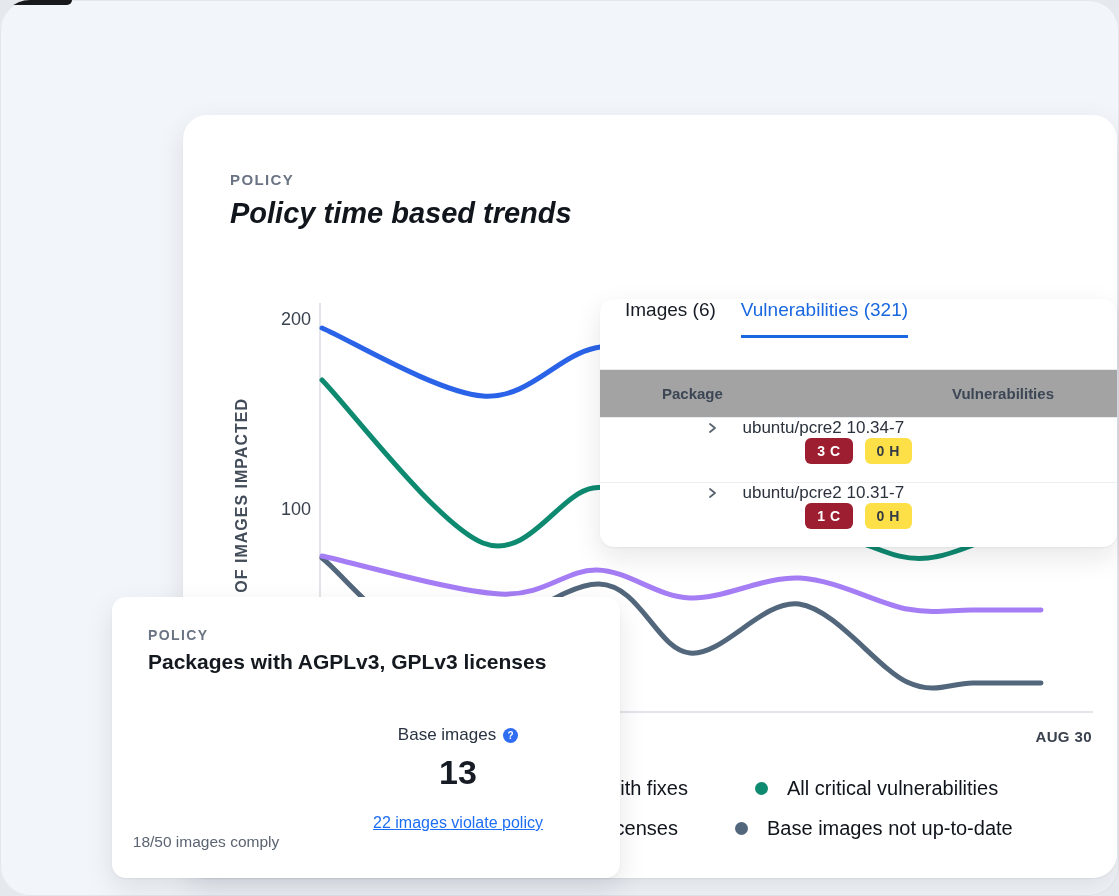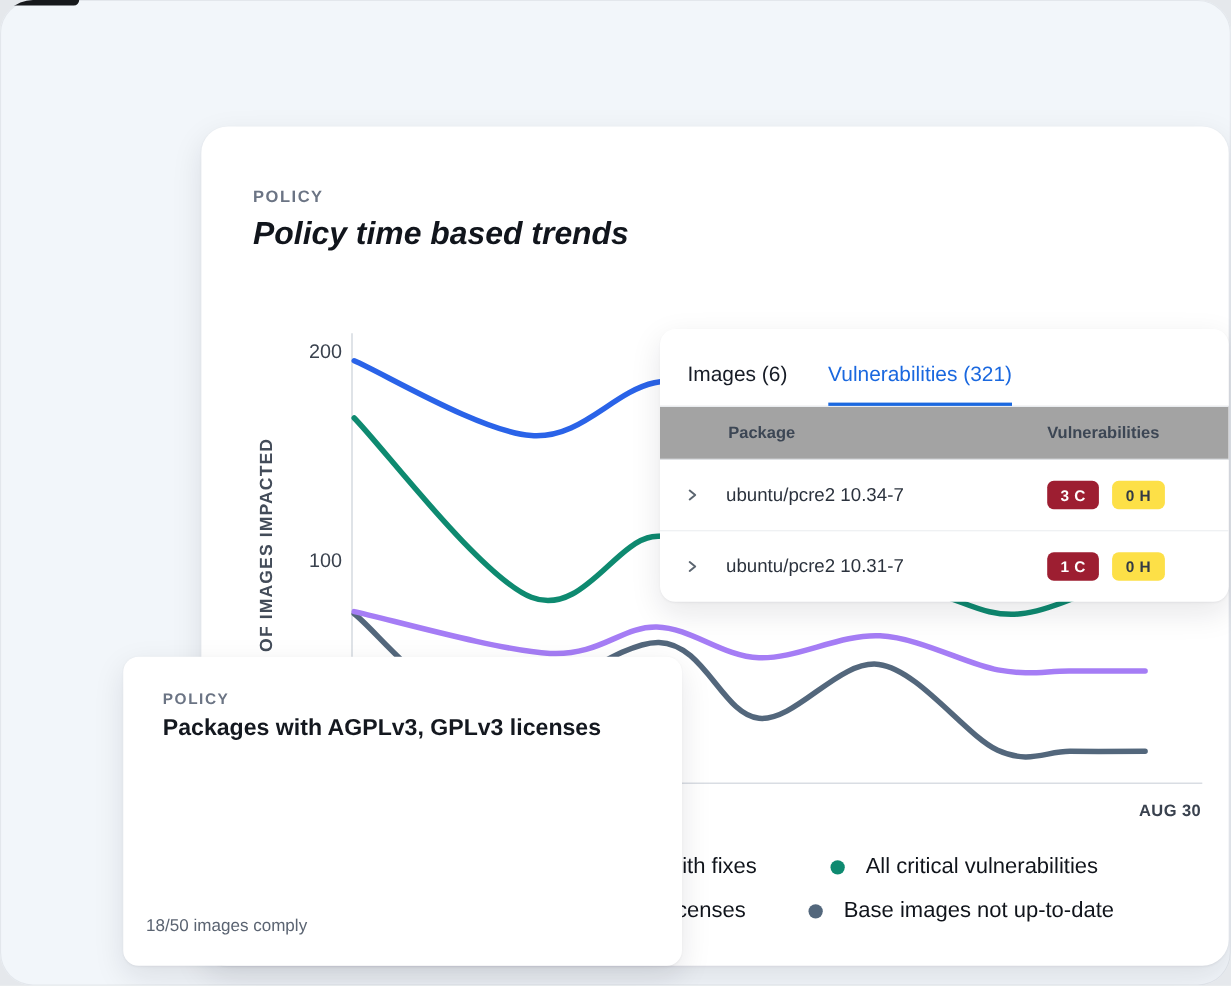--- a/index.html
+++ b/index.html
@@ -20,26 +20,26 @@
   .chart-svg .ylab{font-size:16px;font-weight:bold;fill:#434c59;letter-spacing:1px;}
   .chart-svg .xtick{font-size:15px;font-weight:bold;fill:#39414e;letter-spacing:.4px;}
   .chart-svg path.series{fill:none;stroke-width:5;stroke-linecap:round;stroke-linejoin:round;}
   .chart-svg line.axis{stroke:#d9dde3;stroke-width:1.5;}
 
   .legend-item{position:absolute;display:flex;align-items:center;white-space:nowrap;}
   .legend-dot{width:13px;height:13px;border-radius:50%;margin-right:19px;flex:none;}
   .legend-label{font-size:20px;color:#10141b;}
 
   
-  .tabs{display:flex;align-items:flex-end;padding:0 25px;height:70px;box-sizing:border-box;gap:12px;}
+  .tabs{display:flex;align-items:flex-start;padding:0 25px;height:70px;box-sizing:border-box;}
   .tab{font-size:19px;color:#171c26;padding:0 0 14px 0;margin-right:25px;border-bottom:3px solid transparent;cursor:pointer;}
   .tab.active{color:#1a68df;border-bottom-color:#1a68df;}
   .thead{display:flex;align-items:center;height:47px;background:#a3a3a3;border-top:1px solid #e9ecef;border-bottom:1px solid #e9ecef;font-size:15px;font-weight:bold;color:#3c4654;}
   .th-package{width:352px;padding-left:62px;box-sizing:border-box;}
-  .trow{display:flex;align-items:center;height:64px;border-bottom:1px solid #eceef1;}
+  .trow{display:flex;align-items:center;height:64px;border-bottom:1px solid #eceef1;flex-direction:column;}
   .trow:last-child{border-bottom:none;}
   .cell-package{width:352px;display:flex;align-items:center;box-sizing:border-box;}
   .chevron{margin-left:22px;margin-right:24px;display:flex;align-items:center;}
   .pkg{font-size:17px;color:#2b323d;}
   .badges{display:flex;gap:12px;align-items:flex-start;}
   .badge{font-size:14px;font-weight:bold;letter-spacing:.5px;border-radius:6px;padding:5px 12px;}
   .badge.critical{background:#9d1e31;color:#ffffff;}
   .badge.high{background:#fde047;color:#333a45;}
 
   
@@ -133,14 +133,22 @@
       </div>
     </div>
   </div>
 
   <div class="card license-card">
     <div class="eyebrow">POLICY</div>
     <div class="license-title">Packages with AGPLv3, GPLv3 licenses</div>
 
     <div class="donut-caption">18/50 images comply</div>
 
+    <div class="base-block">
+      <div class="base-label">
+        <span>Base images</span>
+        <span class="help-icon">?</span>
+      </div>
+      <div class="base-value">13</div>
+      <a class="base-link">22 images violate policy</a>
+    </div>
   </div>
 </div>
 
 </body></html>

